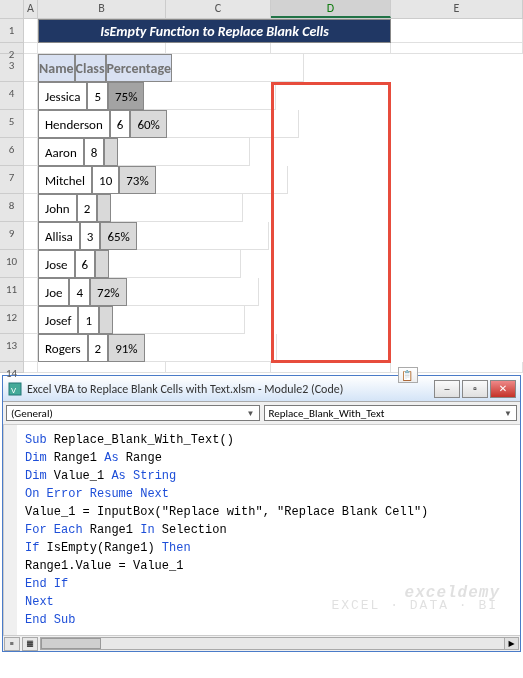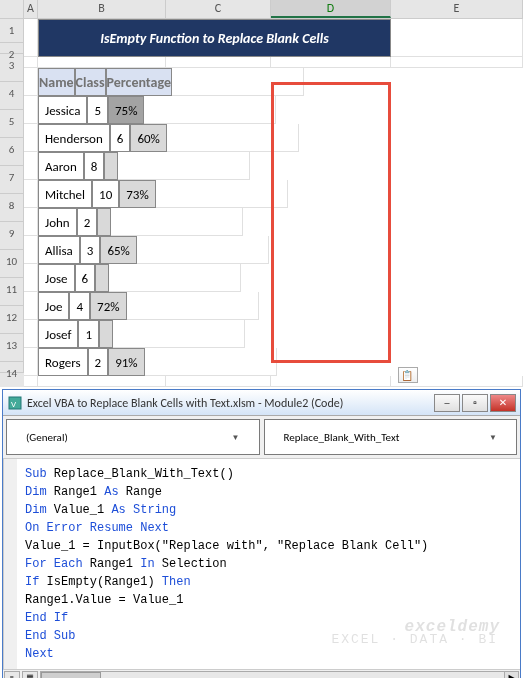--- a/index.html
+++ b/index.html
@@ -18,21 +18,21 @@
     .col-E { width: 132px; }
     
     .rows { display: flex; }
     .row-headers { width: 24px; background: #e6e6e6; }
     .row-h { height: 28px; text-align: center; border-bottom: 1px solid #ccc; border-right: 1px solid #ccc; color: #555; padding-top: 5px; font-size: 11px; }
     .row-h.r1 { height: 24px; }
     .row-h.r2, .row-h.r14 { height: 11px; }
     
     .grid { flex: 1; position: relative; }
     .grid-row { display: flex; height: 28px; }
-    .grid-row.r1 { height: 38px; }
+    .grid-row.r1 { height: 24px; }
     .grid-row.r2, .grid-row.r14 { height: 11px; }
     .cell { border-right: 1px solid #e0e0e0; border-bottom: 1px solid #e0e0e0; }
     .cell.cA { width: 14px; }
     .cell.cB { width: 128px; }
     .cell.cC { width: 105px; }
     .cell.cD { width: 120px; }
     .cell.cE { width: 132px; }
     
     .title-cell { background: #203764; color: #fff; font-weight: bold; font-style: italic; font-size: 14px; display: flex; align-items: center; justify-content: center; border: 1px solid #888; }
     .header-cell { background: #d9e1f2; color: #737373; font-weight: bold; font-size: 14px; display: flex; align-items: center; justify-content: center; border: 1px solid #888; }
@@ -48,21 +48,21 @@
     
     .vbe-window { border: 1px solid #4a7bc8; margin: 2px; }
     .vbe-title { background: linear-gradient(#fff, #d4e4f7); height: 26px; display: flex; align-items: center; padding: 0 4px; border-bottom: 1px solid #aaa; }
     .vbe-icon { width: 16px; height: 16px; margin-right: 4px; display: flex; align-items: center; justify-content: center; font-size: 12px; }
     .vbe-title-text { flex: 1; font-size: 12px; color: #333; }
     .vbe-btns { display: flex; gap: 2px; }
     .vbe-btn { width: 26px; height: 18px; border: 1px solid #888; background: linear-gradient(#fafafa, #e0e0e0); display: flex; align-items: center; justify-content: center; font-size: 10px; cursor: pointer; }
     .vbe-btn.close { background: linear-gradient(#e88, #c43228); color: #fff; }
     
     .vbe-dropdowns { display: flex; background: #f0f0f0; padding: 3px; gap: 4px; border-bottom: 1px solid #ccc; }
-    .vbe-dd { flex: 1; height: 36px; border: 1px solid #7a7a7a; background: #fff; padding: 0 19px; display: flex; align-items: center; justify-content: space-between; font-size: 11px; }
+    .vbe-dd { flex: 1; height: 16px; border: 1px solid #7a7a7a; background: #fff; padding: 0 4px; display: flex; align-items: center; justify-content: space-between; font-size: 11px; }
     .vbe-dd .arrow { font-size: 8px; color: #555; }
     
     .vbe-code { background: #fff; padding: 6px 8px; font-family: Consolas, 'Courier New', monospace; font-size: 12px; line-height: 1.5; min-height: 180px; border-left: 14px solid #f0f0f0; position: relative; }
     .vbe-code::before { content: ''; position: absolute; left: -14px; top: 0; bottom: 0; width: 1px; background: #ccc; }
     .kw { color: #1d4ed8; }
     
     .watermark { position: absolute; right: 20px; bottom: 30px; opacity: 0.25; font-size: 16px; font-weight: bold; color: #888; font-style: italic; letter-spacing: 1px; }
     .watermark-sub { position: absolute; right: 22px; bottom: 20px; opacity: 0.25; font-size: 13px; color: #888; letter-spacing: 2px; }
     
     .vbe-status { background: #f0f0f0; height: 16px; border-top: 1px solid #ccc; display: flex; }
@@ -241,22 +241,22 @@
   <div class="vbe-code">
     <div><span class="kw">Sub</span><span> Replace_Blank_With_Text()</span></div>
     <div><span class="kw">Dim</span><span> Range1 </span><span class="kw">As</span><span> Range</span></div>
     <div><span class="kw">Dim</span><span> Value_1 </span><span class="kw">As String</span></div>
     <div><span class="kw">On Error Resume Next</span></div>
     <div><span>Value_1 = InputBox(</span><span>"Replace with"</span><span>, </span><span>"Replace Blank Cell"</span><span>)</span></div>
     <div><span class="kw">For Each</span><span> Range1 </span><span class="kw">In</span><span> Selection</span></div>
     <div><span class="kw">If</span><span> IsEmpty(Range1) </span><span class="kw">Then</span></div>
     <div><span>Range1.Value = Value_1</span></div>
     <div><span class="kw">End If</span></div>
+    <div><span class="kw">Next</span></div>
     <div><span class="kw">End Sub</span></div>
-    <div><span class="kw">Next</span></div>
     <div class="watermark">exceldemy</div>
     <div class="watermark-sub">EXCEL · DATA · BI</div>
   </div>
   <div class="vbe-status">
     <div class="vbe-status-btn">≡</div>
     <div class="vbe-status-btn">▦</div>
     <div class="vbe-scroll">
       <div class="vbe-scroll-thumb"></div>
       <div class="vbe-scroll-r">▶</div>
     </div>

